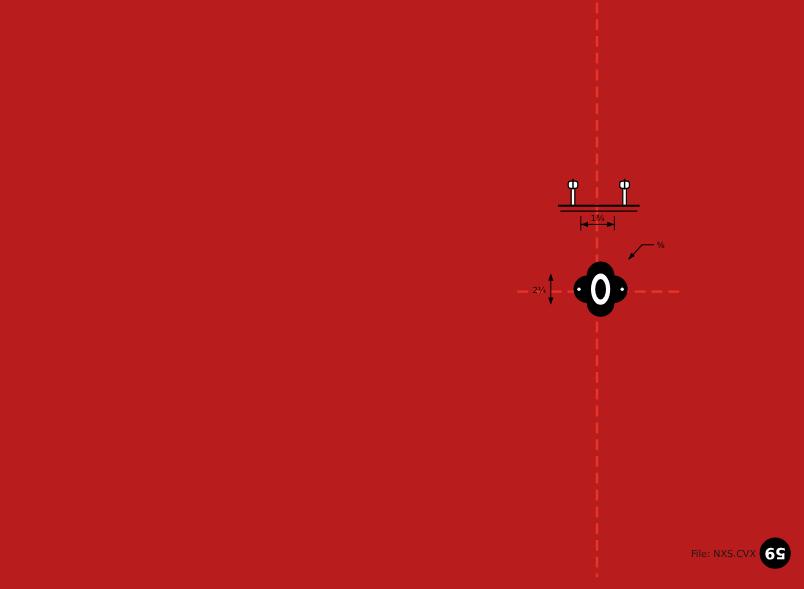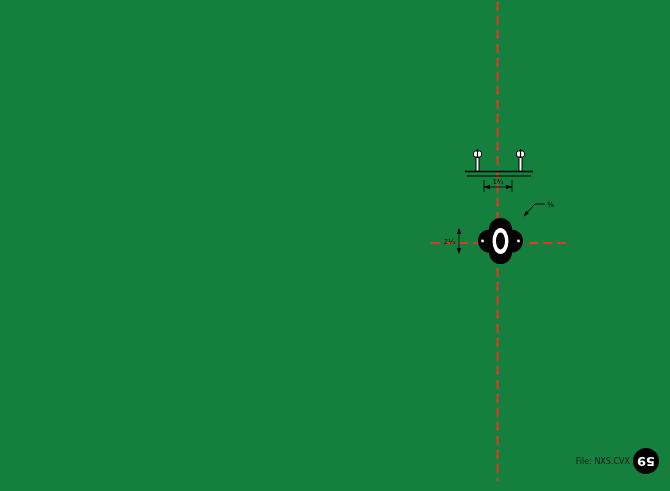--- a/index.html
+++ b/index.html
@@ -4,21 +4,21 @@
 <style>
   html, body {
     margin: 0;
     padding: 0;
     background: #ffffff;
   }
   .sheet {
     position: relative;
     width: 670px;
     height: 491px;
-    background: #15803d;
+    background: #b91c1c;
     overflow: hidden;
     font-family: "DejaVu Sans", sans-serif;
     text-decoration: underline;
   }
   svg { display: block; }
   text {
     font-family: "DejaVu Sans", sans-serif;
     fill: #000000;
   }
   .dim-text { font-size: 7px; }

